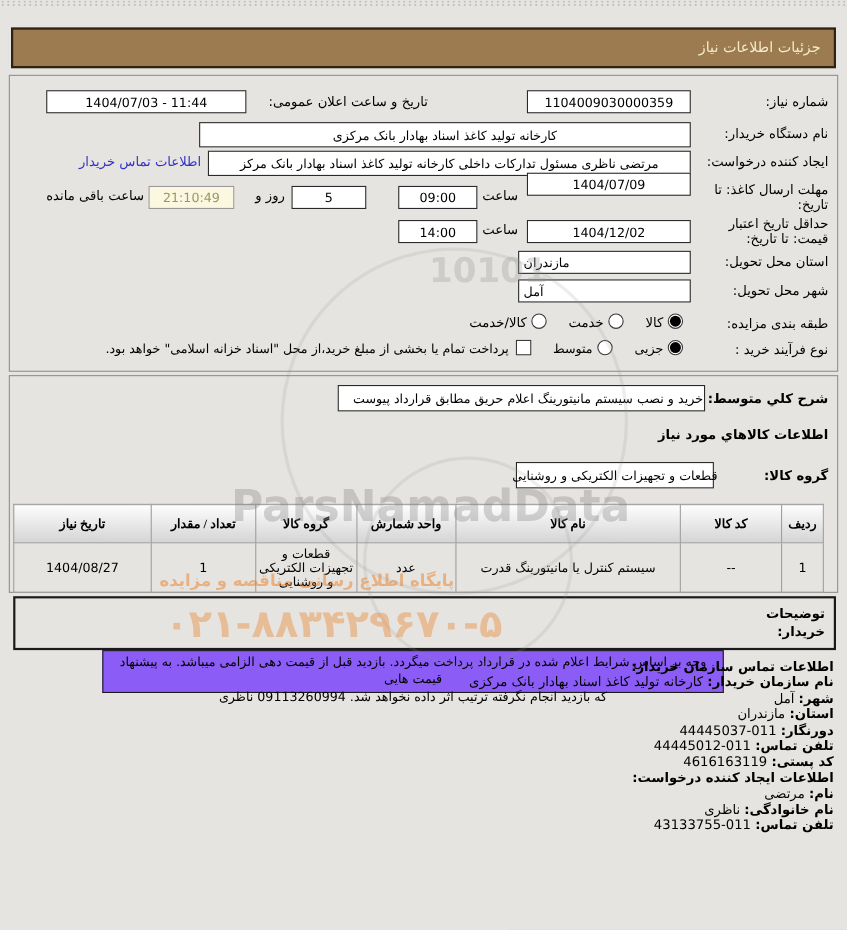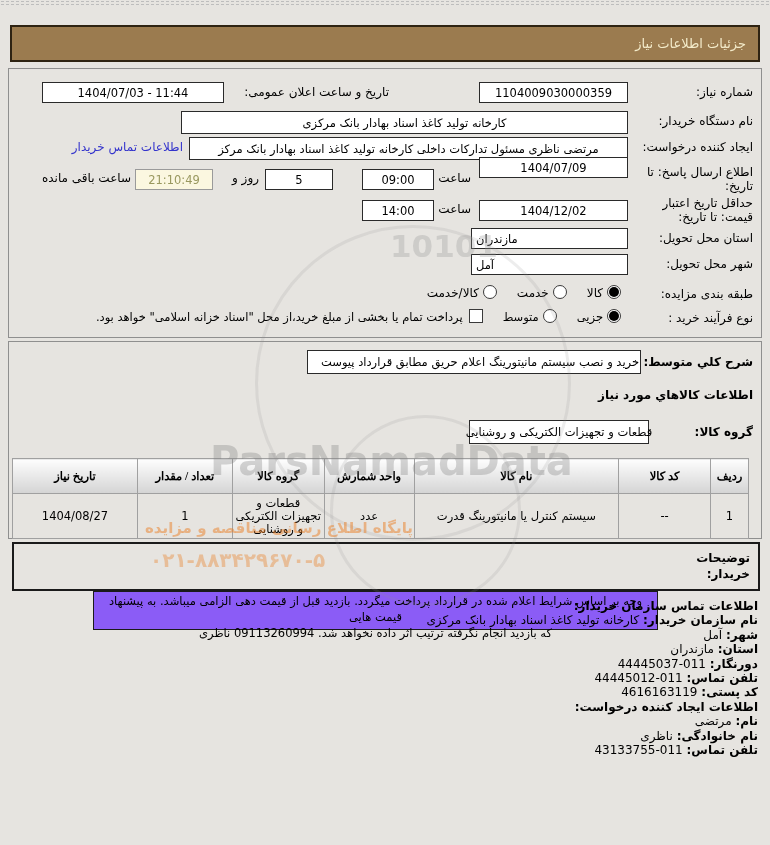--- a/index.html
+++ b/index.html
@@ -43,41 +43,41 @@
 </head>
 <body>
 
 <div class="stage">
 
   <div class="wm wm-circle" style="left:255px;top:225px;width:310px;height:310px;"></div>
   <div class="wm wm-circle" style="left:330px;top:415px;width:185px;height:185px;"></div>
   <div class="wm ltr" style="left:390px;top:228px;font-size:31px;font-weight:bold;color:rgba(150,150,150,0.30);">10101</div>
   <div class="wm ltr" style="left:210px;top:438px;font-size:40px;font-weight:bold;color:rgba(128,128,128,0.33);">ParsNamadData</div>
   <div class="wm" style="left:145px;top:519px;font-size:15px;font-weight:bold;color:rgba(233,125,35,0.50);">پایگاه اطلاع رسانی مناقصه و مزایده</div>
-  <div class="wm ltr" style="left:150px;top:548px;font-size:20px;font-weight:bold;color:rgba(233,125,35,0.38);">۰۲۱-۸۸۳۴۲۹۶۷۰-۵</div>
+  <div class="wm ltr" style="left:150px;top:548px;font-size:35px;font-weight:bold;color:rgba(233,125,35,0.38);">۰۲۱-۸۸۳۴۲۹۶۷۰-۵</div>
 
   <div class="dots"></div>
 
   <div class="titlebar">جزئیات اطلاعات نیاز</div>
 
   <div class="panel" id="panel1">
 
     <div class="lbl" style="top:17px;right:8px;">شماره نیاز:</div>
     <div class="vbox ltr" style="top:13px;right:133px;width:147px;height:19px;">1104009030000359</div>
     <div class="lbl" style="top:17px;right:372px;">تاریخ و ساعت اعلان عمومی:</div>
     <div class="vbox ltr" style="top:13px;right:537px;width:180px;height:19px;">1404/07/03 - 11:44</div>
 
     <div class="lbl" style="top:46px;right:8px;">نام دستگاه خریدار:</div>
     <div class="vbox" style="top:42px;right:133px;width:445px;height:21px;">کارخانه تولید کاغذ اسناد بهادار بانک مرکزی</div>
 
     <div class="lbl" style="top:72px;right:8px;">ایجاد کننده درخواست:</div>
     <div class="vbox" style="top:68px;right:133px;width:437px;height:21px;">مرتضی ناظری مسئول تدارکات داخلی کارخانه تولید کاغذ اسناد بهادار بانک مرکز</div>
     <div class="lbl link" style="top:72px;right:578px;">اطلاعات تماس خریدار</div>
 
-    <div class="lbl" style="top:97px;right:8px;">اطلاع ارسال پاسخ: تا</div>
+    <div class="lbl" style="top:97px;right:8px;">مهلت ارسال کاغذ: تا</div>
     <div class="lbl" style="top:111px;right:8px;">تاریخ:</div>
     <div class="vbox ltr" style="top:88px;right:133px;width:147px;height:19px;">1404/07/09</div>
     <div class="lbl" style="top:103px;right:290px;">ساعت</div>
     <div class="vbox ltr" style="top:100px;right:327px;width:70px;height:19px;">09:00</div>
     <div class="vbox ltr" style="top:100px;right:428px;width:66px;height:19px;">5</div>
     <div class="lbl" style="top:103px;right:502px;">روز و</div>
     <div class="vbox ltr remain" style="top:100px;right:548px;width:76px;height:19px;">21:10:49</div>
     <div class="lbl" style="top:103px;right:630px;">ساعت باقی مانده</div>
 
     <div class="lbl" style="top:128px;right:8px;">حداقل تاریخ اعتبار</div>

